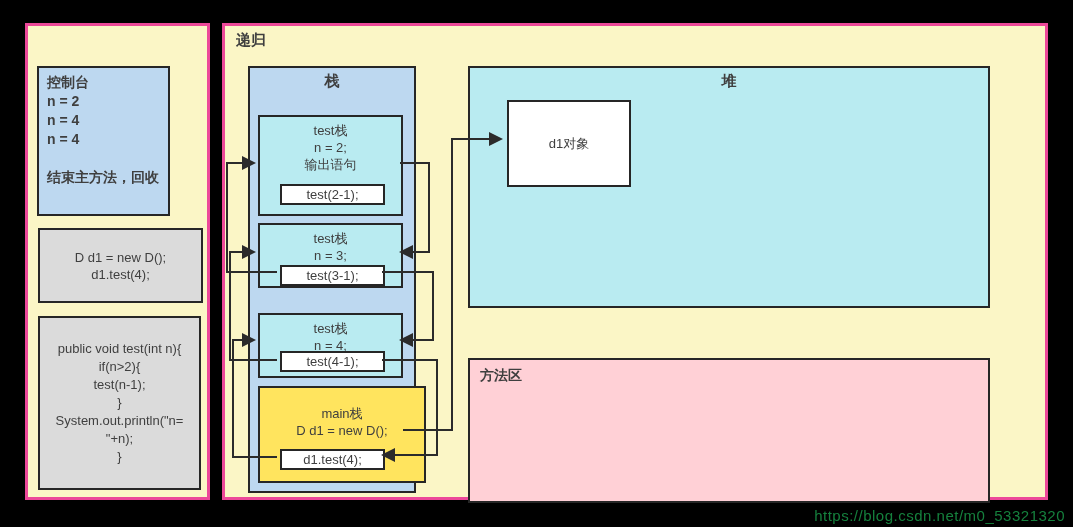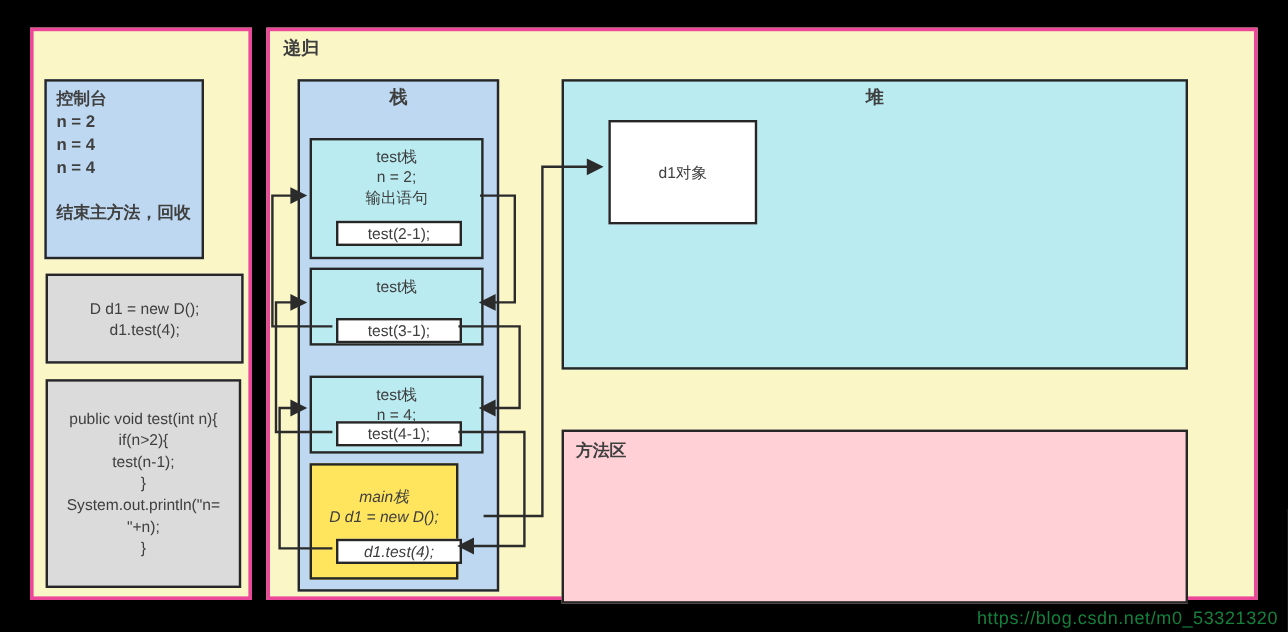--- a/index.html
+++ b/index.html
@@ -68,33 +68,34 @@
           <div>test栈</div>
           <div>n = 2;</div>
           <div>输出语句</div>
         </div>
         <div class="box white callbox" style="left:20px;top:67px;width:105px;">test(2-1);</div>
       </div>
 
       <div class="box cyan" style="left:8px;top:155px;width:145px;height:65px;">
         <div class="frame-text">
           <div>test栈</div>
+          <div>n = 3;</div>
         </div>
         <div class="box white callbox" style="left:20px;top:40px;width:105px;">test(3-1);</div>
       </div>
 
       <div class="box cyan" style="left:8px;top:245px;width:145px;height:65px;">
         <div class="frame-text">
           <div>test栈</div>
           <div>n = 4;</div>
         </div>
         <div class="box white callbox" style="left:20px;top:36px;width:105px;">test(4-1);</div>
       </div>
 
-      <div class="box mainyellow" style="left:8px;top:318px;width:124px;height:97px;font-style:italic;">
+      <div class="box mainyellow" style="left:8px;top:318px;width:168px;height:97px;">
         <div class="frame-text" style="padding-top:17px;">
           <div>main栈</div>
           <div>D d1 = new D();</div>
         </div>
         <div class="box white callbox" style="left:20px;top:61px;width:105px;">d1.test(4);</div>
       </div>
     </div>
 
     <div class="box cyan" style="left:243px;top:40px;width:522px;height:242px;">
       <div class="ctr bold" style="padding-top:4px;font-size:15px;">堆</div>

